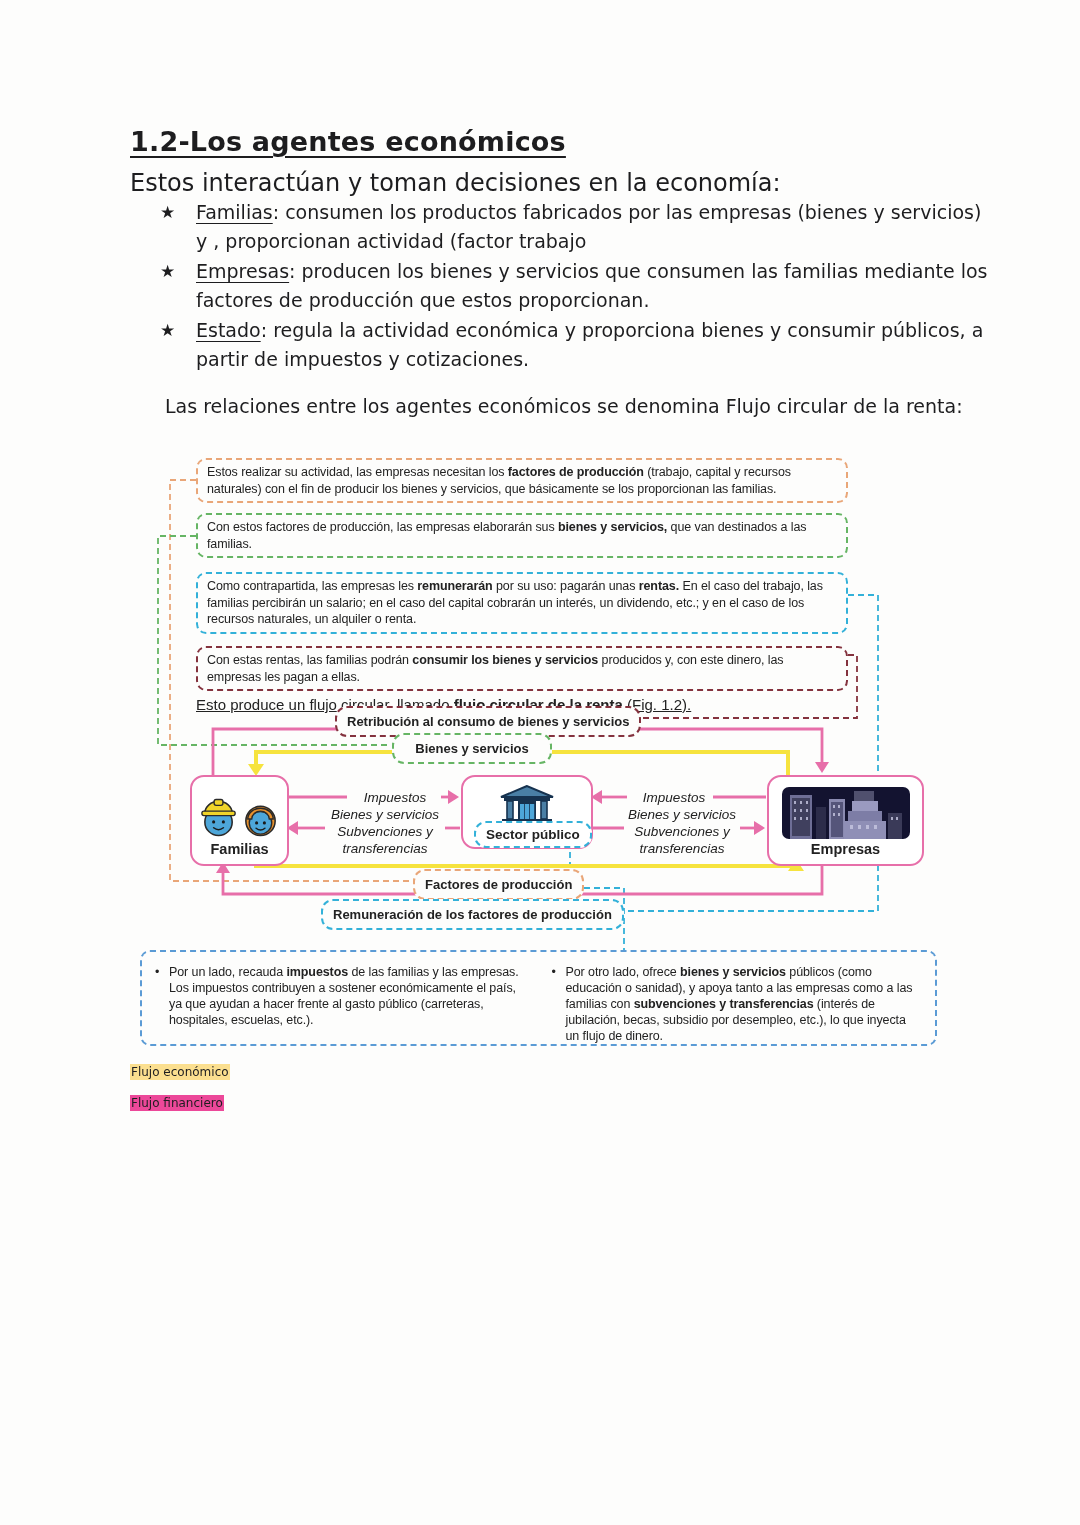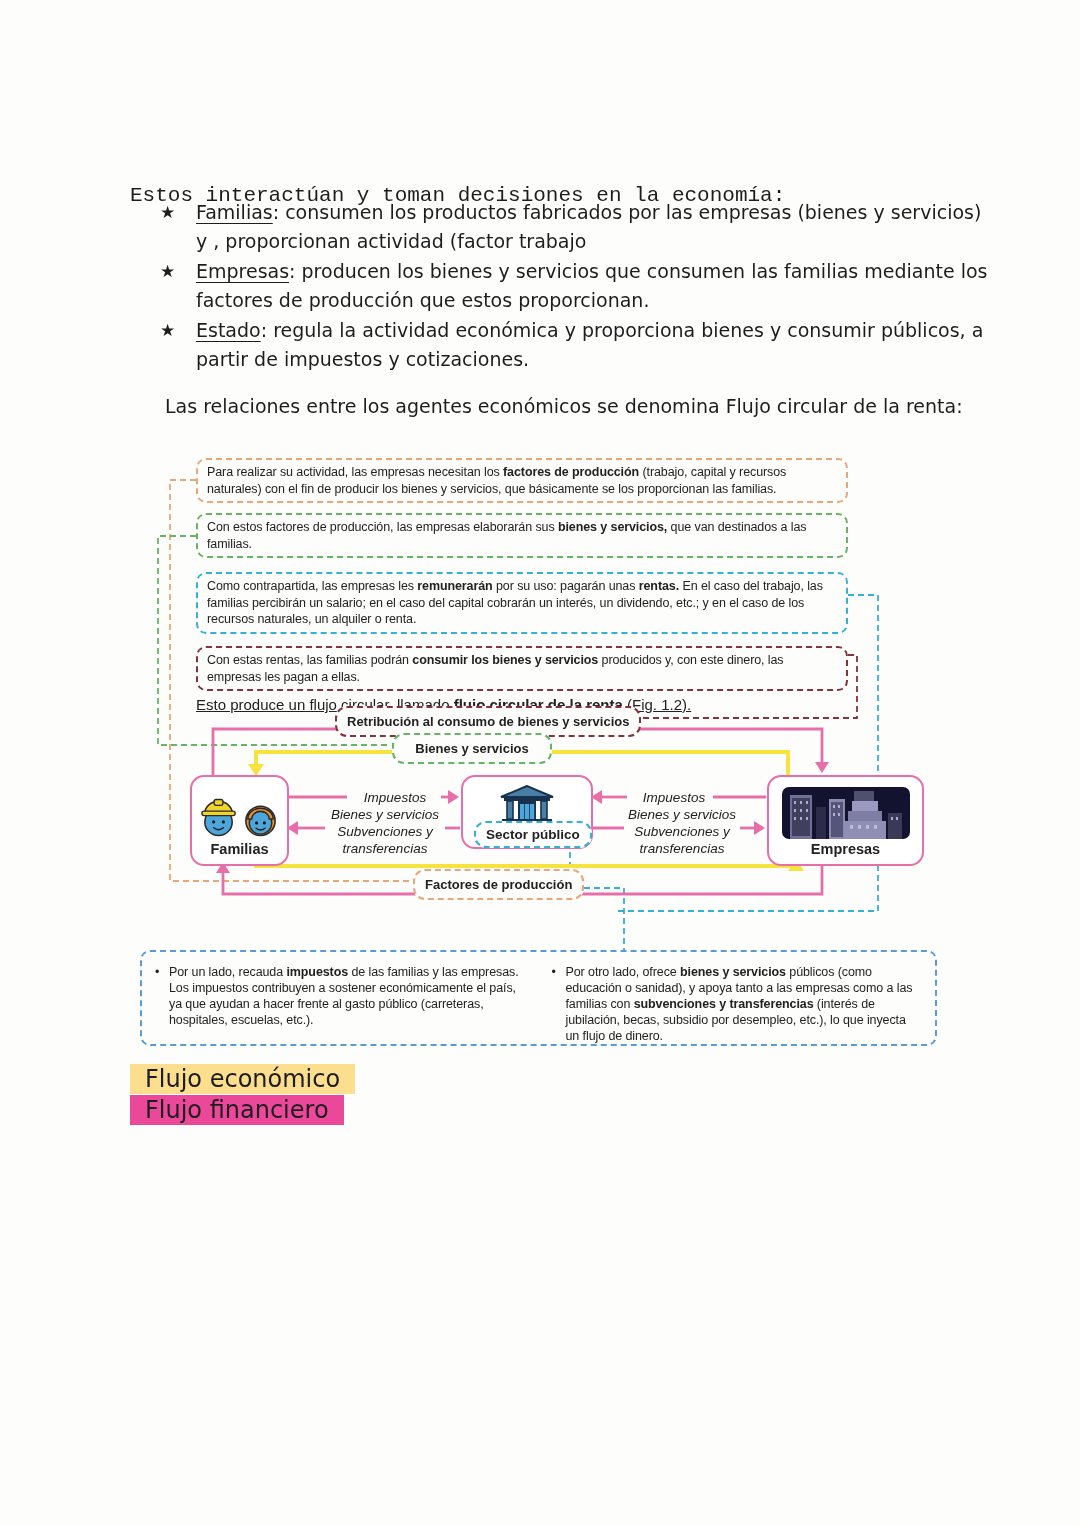--- a/index.html
+++ b/index.html
@@ -2,21 +2,21 @@
 <html><head>
 <meta charset="utf-8">
 <style>
   html,body{margin:0;padding:0;background:#ffffff;}
   .page{position:relative;width:1080px;height:1525px;background:#fdfdfc;overflow:hidden;
         font-family:"DejaVu Sans",sans-serif;color:#1d1d1f;}
 
   
   .title{position:absolute;left:130px;top:126px;font-size:27px;font-weight:bold;
          text-decoration:underline;text-underline-offset:5px;text-decoration-thickness:2px;letter-spacing:.2px;}
-  .intro{position:absolute;left:130px;top:184px;font-size:21px;font-family:Liberation Mono, monospace;}
+  .intro{position:absolute;left:130px;top:169px;font-size:24px;}
   .bullets{position:absolute;left:130px;top:198px;width:810px;list-style:none;margin:0;padding:0;}
   .bullets li{position:relative;padding-left:66px;margin-bottom:1px;font-size:19px;line-height:29px;width:800px;}
   .bullets .star{position:absolute;left:30px;top:0;font-size:17px;}
   .bullets .term{text-decoration:underline;text-underline-offset:4px;}
   .relation{position:absolute;left:130px;top:395px;font-size:19px;width:850px;margin-left:35px;}
 
   
   .figure{position:absolute;left:128px;top:450px;width:812px;height:600px;
           font-family:"Liberation Sans","DejaVu Sans",sans-serif;color:#222;}
   .flow-svg{position:absolute;left:0;top:0;width:812px;height:600px;}
@@ -45,31 +45,32 @@
 
   .arrowtext{position:absolute;font-style:italic;font-size:13.5px;text-align:center;line-height:17px;}
 
   .bottombox{position:absolute;left:12px;top:500px;width:767px;height:78px;border:2px dashed #5b9bd5;
              border-radius:10px;background:#fdfdfc;padding:7px 13px;font-size:12.5px;line-height:16px;letter-spacing:-.1px;}
   .bb-cols{display:flex;gap:26px;margin-top:5px;}
   .bb-col{position:relative;width:372px;padding-left:14px;}
   .bb-dot{position:absolute;left:0;top:0;}
 
   
-  .hl{position:absolute;left:130px;font-size:24px;padding:1px 15px;}
+  .hl{position:absolute;left:130px;font-size:12px;padding:1px 1px;}
   .hl-yellow{top:1064px;background:#fbdf8f;}
   .hl-pink{top:1095px;background:#ec4899;}
 
   b,.b{font-weight:bold;}
 </style>
 </head>
 <body>
 
 <div class="page">
 
+  <div class="title">1.2-Los agentes económicos</div>
   <div class="intro">Estos interactúan y toman decisiones en la economía:</div>
 
   <ul class="bullets">
     <li>
       <span class="star">★</span><span class="term">Familias</span><span>: consumen los productos fabricados por las empresas (bienes y servicios) y , proporcionan actividad (factor trabajo</span>
     </li>
     <li>
       <span class="star">★</span><span class="term">Empresas</span><span>: producen los bienes y servicios que consumen las familias mediante los factores de producción que estos proporcionan.</span>
     </li>
     <li>
@@ -109,30 +110,31 @@
 
       <polygon points="474,340 474,354 463,347" fill="#e76fa9"></polygon>
       <line x1="473" y1="347" x2="499" y2="347" stroke="#e76fa9" stroke-width="2.8"></line>
       <line x1="585" y1="347" x2="638" y2="347" stroke="#e76fa9" stroke-width="2.8"></line>
 
       <line x1="462" y1="378" x2="496" y2="378" stroke="#e76fa9" stroke-width="2.8"></line>
       <line x1="612" y1="378" x2="626" y2="378" stroke="#e76fa9" stroke-width="2.8"></line>
       <polygon points="626,371 626,385 637,378" fill="#e76fa9"></polygon>
     </svg>
 
-    <div class="infobox ib-orange" style="top:8px;"><span>Para realizar su actividad, las empresas necesitan los </span><span class="b">factores de producción</span><span> (trabajo, capital y recursos naturales) con el fin de producir los bienes y servicios, que básicamente se los proporcionan las familias.</span></div>
+    <div class="infobox ib-orange" style="top:8px;"><span>Estos realizar su actividad, las empresas necesitan los </span><span class="b">factores de producción</span><span> (trabajo, capital y recursos naturales) con el fin de producir los bienes y servicios, que básicamente se los proporcionan las familias.</span></div>
     <div class="infobox ib-green" style="top:63px;"><span>Con estos factores de producción, las empresas elaborarán sus </span><span class="b">bienes y servicios,</span><span> que van destinados a las familias.</span></div>
     <div class="infobox ib-cyan" style="top:122px;"><span>Como contrapartida, las empresas les </span><span class="b">remunerarán</span><span> por su uso: pagarán unas </span><span class="b">rentas.</span><span> En el caso del trabajo, las familias percibirán un salario; en el caso del capital cobrarán un interés, un dividendo, etc.; y en el caso de los recursos naturales, un alquiler o renta.</span></div>
     <div class="infobox ib-maroon" style="top:196px;"><span>Con estas rentas, las familias podrán </span><span class="b">consumir los bienes y servicios</span><span> producidos y, con este dinero, las empresas les pagan a ellas.</span></div>
 
     <div class="flowtext"><span>Esto produce un flujo circular, llamado </span><span class="b">flujo circular de la renta</span><span> (Fig. 1.2).</span></div>
 
     <div class="capsule cap-maroon" style="left:207px;top:256px;">Retribución al consumo de bienes y servicios</div>
     <div class="capsule cap-green" style="left:264px;top:283px;min-width:136px;">Bienes y servicios</div>
     <div class="capsule cap-orange" style="left:285px;top:419px;">Factores de producción</div>
+    <div class="capsule cap-cyan" style="left:193px;top:449px;">Remuneración de los factores de producción</div>
 
     <div class="entity" style="left:62px;top:325px;width:95px;height:87px;">
       <svg width="82" height="46" viewBox="0 0 84 46">
         <circle cx="20" cy="27" r="14" fill="#4da6d9" stroke="#2a2a2a" stroke-width="1.6"></circle>
         <path d="M6 18 a14 12 0 0 1 28 0 z" fill="#f0d429" stroke="#2a2a2a" stroke-width="1.6"></path>
         <rect x="3" y="16" width="34" height="4.5" rx="2" fill="#f0d429" stroke="#2a2a2a" stroke-width="1.4"></rect>
         <rect x="15.5" y="4" width="9" height="6" rx="2" fill="#f0d429" stroke="#2a2a2a" stroke-width="1.4"></rect>
         <circle cx="15" cy="27" r="1.6" fill="#1a1a1a"></circle>
           <circle cx="25" cy="27" r="1.6" fill="#1a1a1a"></circle>
         <path d="M15 33 q5 4 10 0" fill="none" stroke="#1a1a1a" stroke-width="1.6" stroke-linecap="round"></path>

